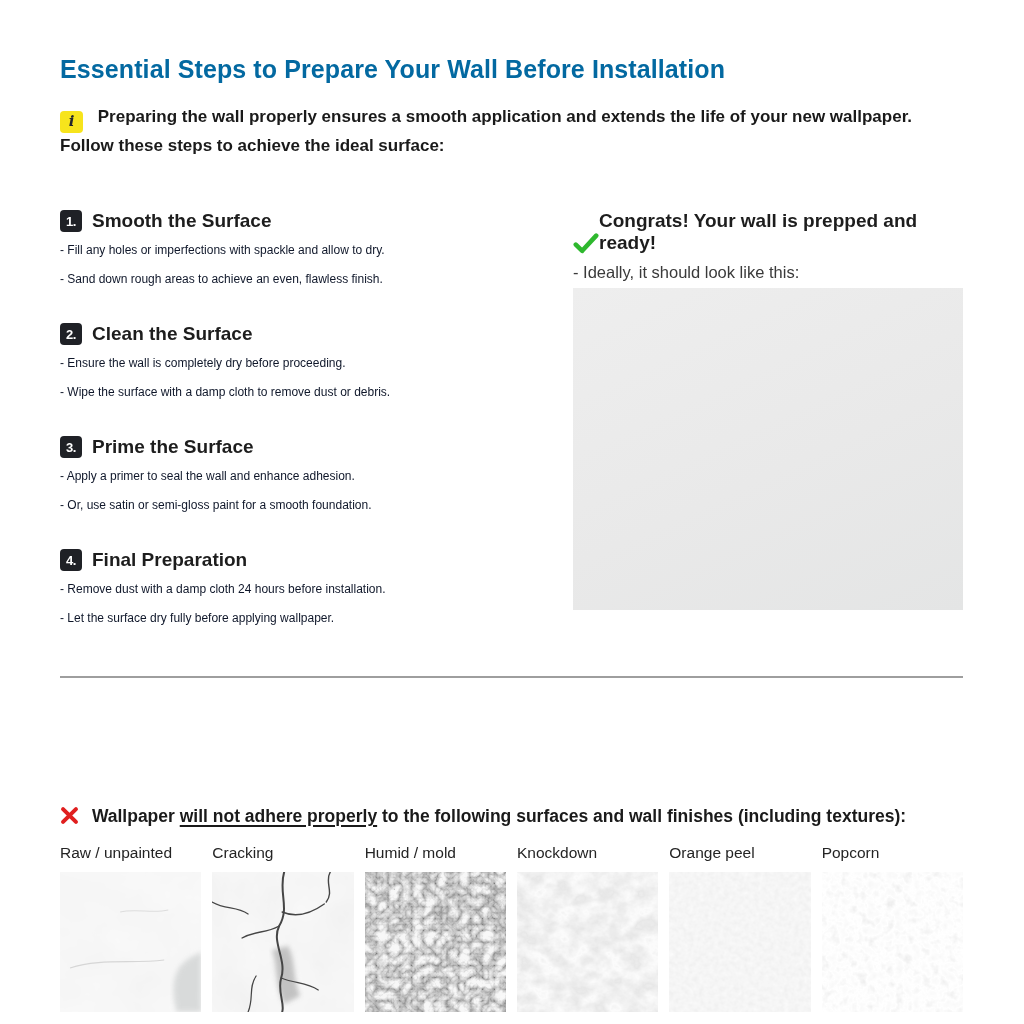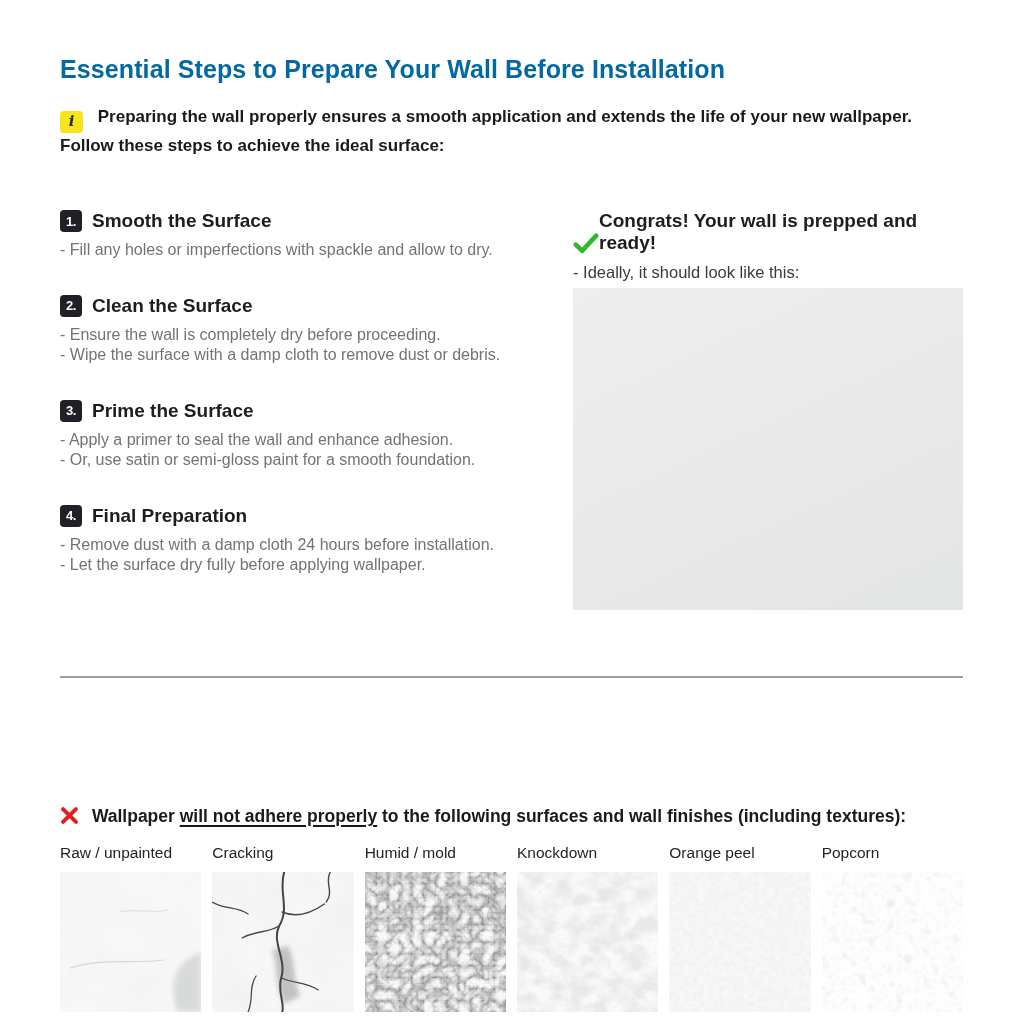--- a/index.html
+++ b/index.html
@@ -36,21 +36,21 @@
   .step-heading {
     display: flex; align-items: center; gap: 10px;
     font-size: 19px; font-weight: 700; color: #1d1d1d; margin-bottom: 8px;
   }
   .badge {
     display: inline-flex; align-items: center; justify-content: center;
     width: 22px; height: 22px; border-radius: 4px; background: #1f2126;
     color: #ffffff; font-size: 13px; font-weight: 700; letter-spacing: -0.5px;
     flex: 0 0 22px;
   }
-  .step-line { font-size: 16px; line-height: 20.5px; color: #737373; font-weight: 400; }
+  .step-line { font-size: 12px; line-height: 20.5px; color: #0f172a; font-weight: 400; margin-top: 8px; }
 
   
   .right-col { position: absolute; left: 573px; top: 210px; width: 390px; }
   .result-heading {
     display: flex; align-items: flex-end; 
     font-size: 19px; font-weight: 700; color: #1d1d1d; margin-bottom: 8px;
   }
   .result-sub { font-size: 16.5px; line-height: 21px; color: #3a3a3a; margin-bottom: 5px; }
   .wall-preview {
     width: 390px; height: 322px;
@@ -155,20 +155,21 @@
   </p>
 
   <div class="left-col">
 
     <section class="step">
       <h2 class="step-heading">
         <span class="badge">1.</span>
         <span>Smooth the Surface</span>
       </h2>
       <p class="step-line">- Fill any holes or imperfections with spackle and allow to dry.</p>
+      <p class="step-line">- Sand down rough areas to achieve an even, flawless finish.</p>
     </section>
 
     <section class="step">
       <h2 class="step-heading">
         <span class="badge">2.</span>
         <span>Clean the Surface</span>
       </h2>
       <p class="step-line">- Ensure the wall is completely dry before proceeding.</p>
       <p class="step-line">- Wipe the surface with a damp cloth to remove dust or debris.</p>
     </section>

